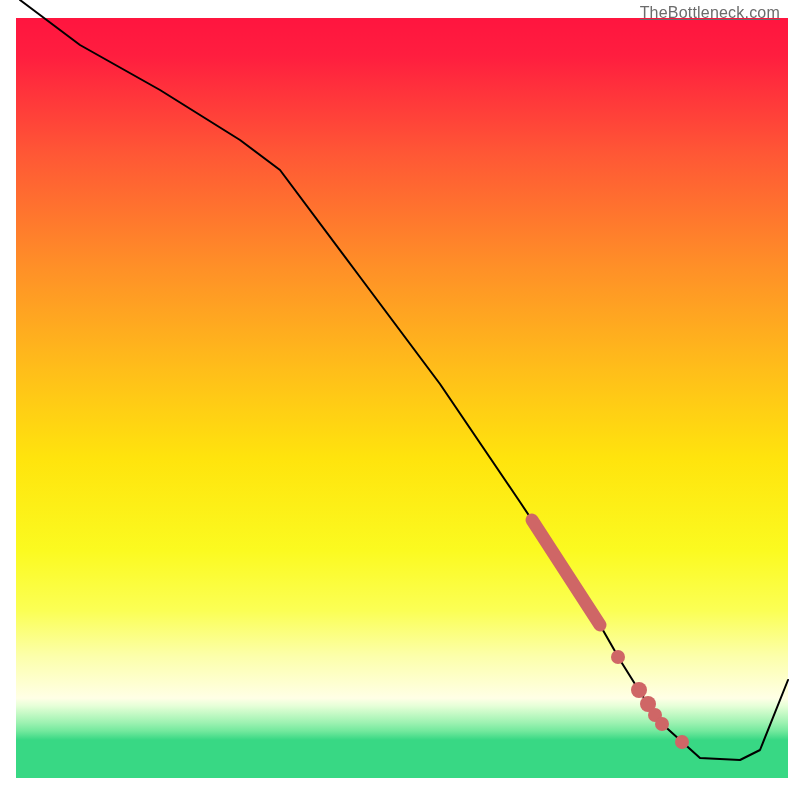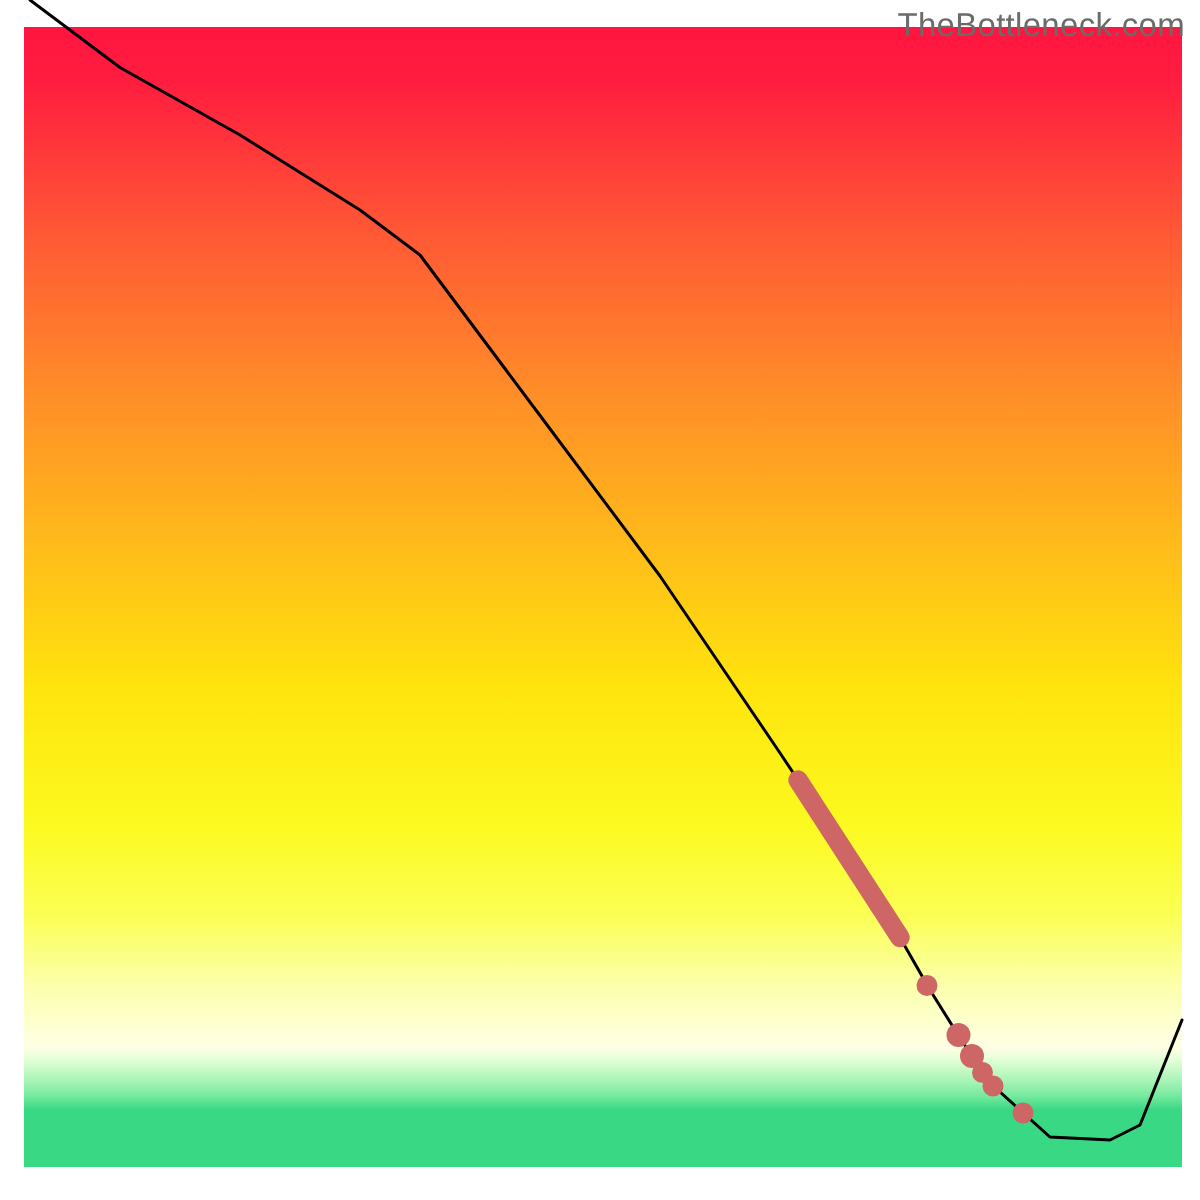--- a/index.html
+++ b/index.html
@@ -12,26 +12,27 @@
     font-family: Arial, Helvetica, sans-serif;
   }
   .stage {
     position: relative;
     width: 800px;
     height: 800px;
   }
   .watermark {
     position: absolute;
     top: 4px;
-    right: 10px;
+    right: 20px;
     color: #6b6b6b;
-    font-size: 22px;
+    font-size: 16px;
     font-weight: 400;
     letter-spacing: 0.2px;
     z-index: 20;
+    text-decoration: underline;
   }
   svg {
     position: absolute;
     left: 0;
     top: 0;
   }
   .curve {
     fill: none;
     stroke: #000000;
     stroke-width: 2;

